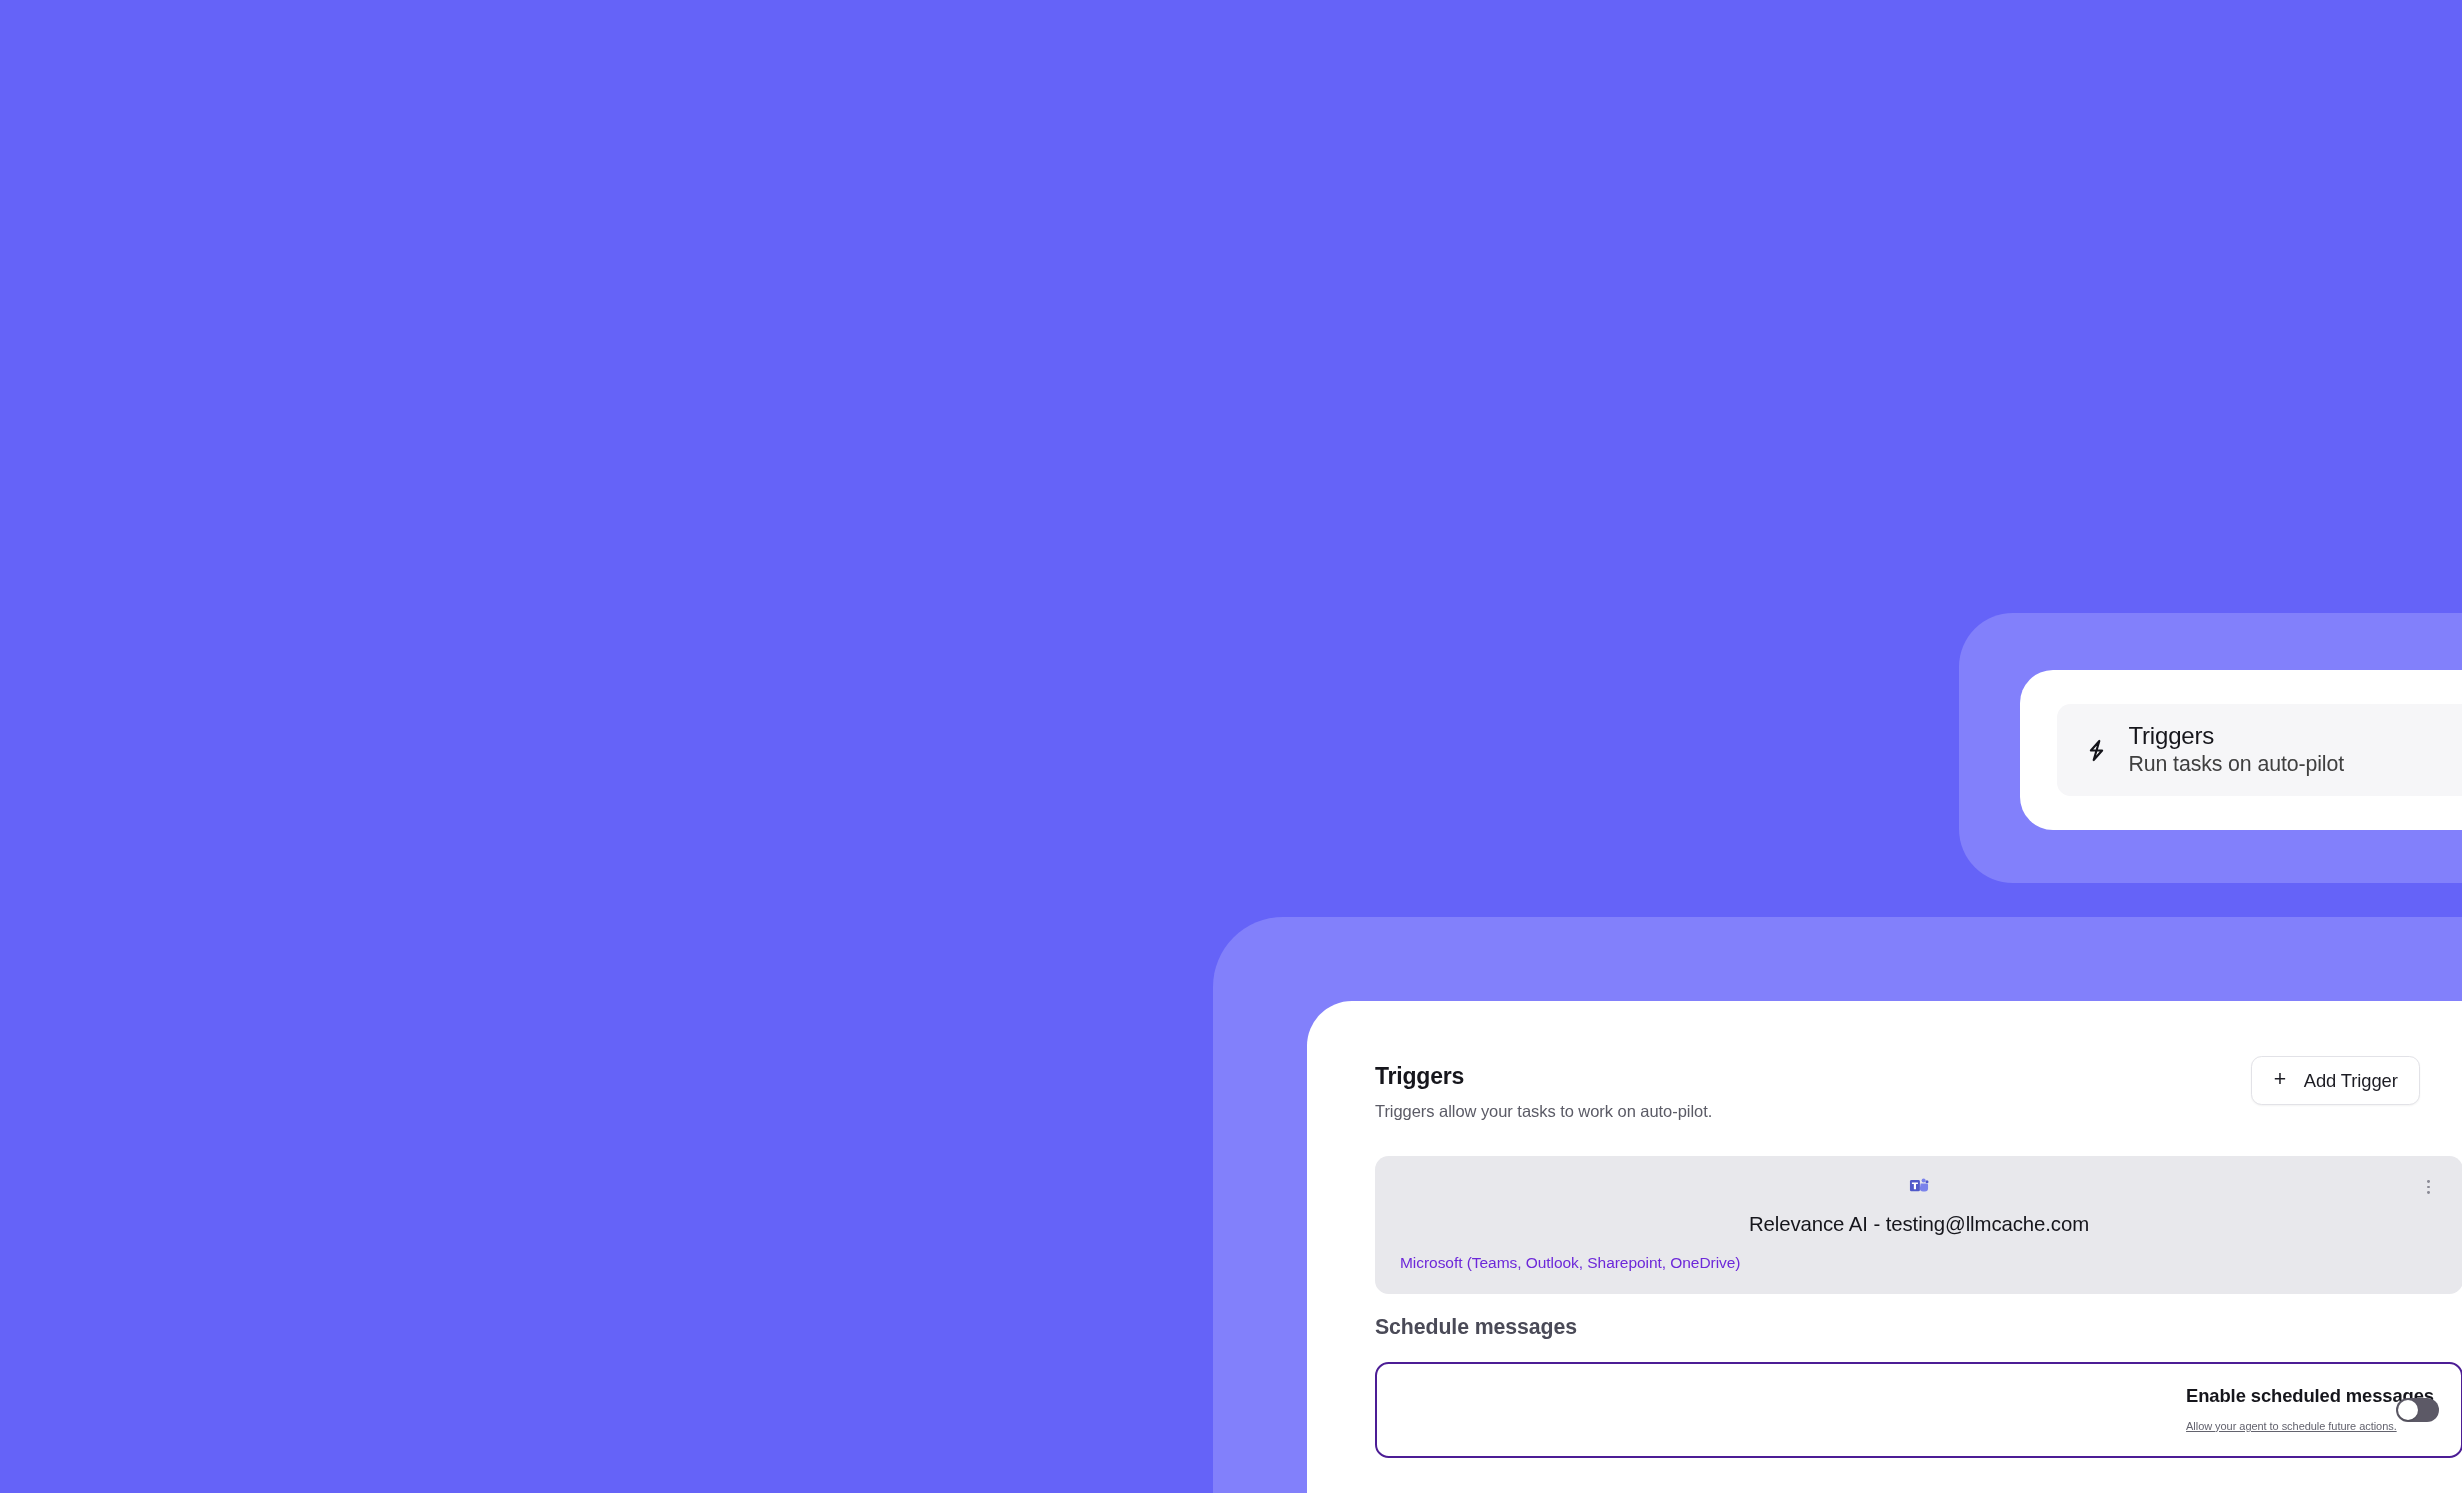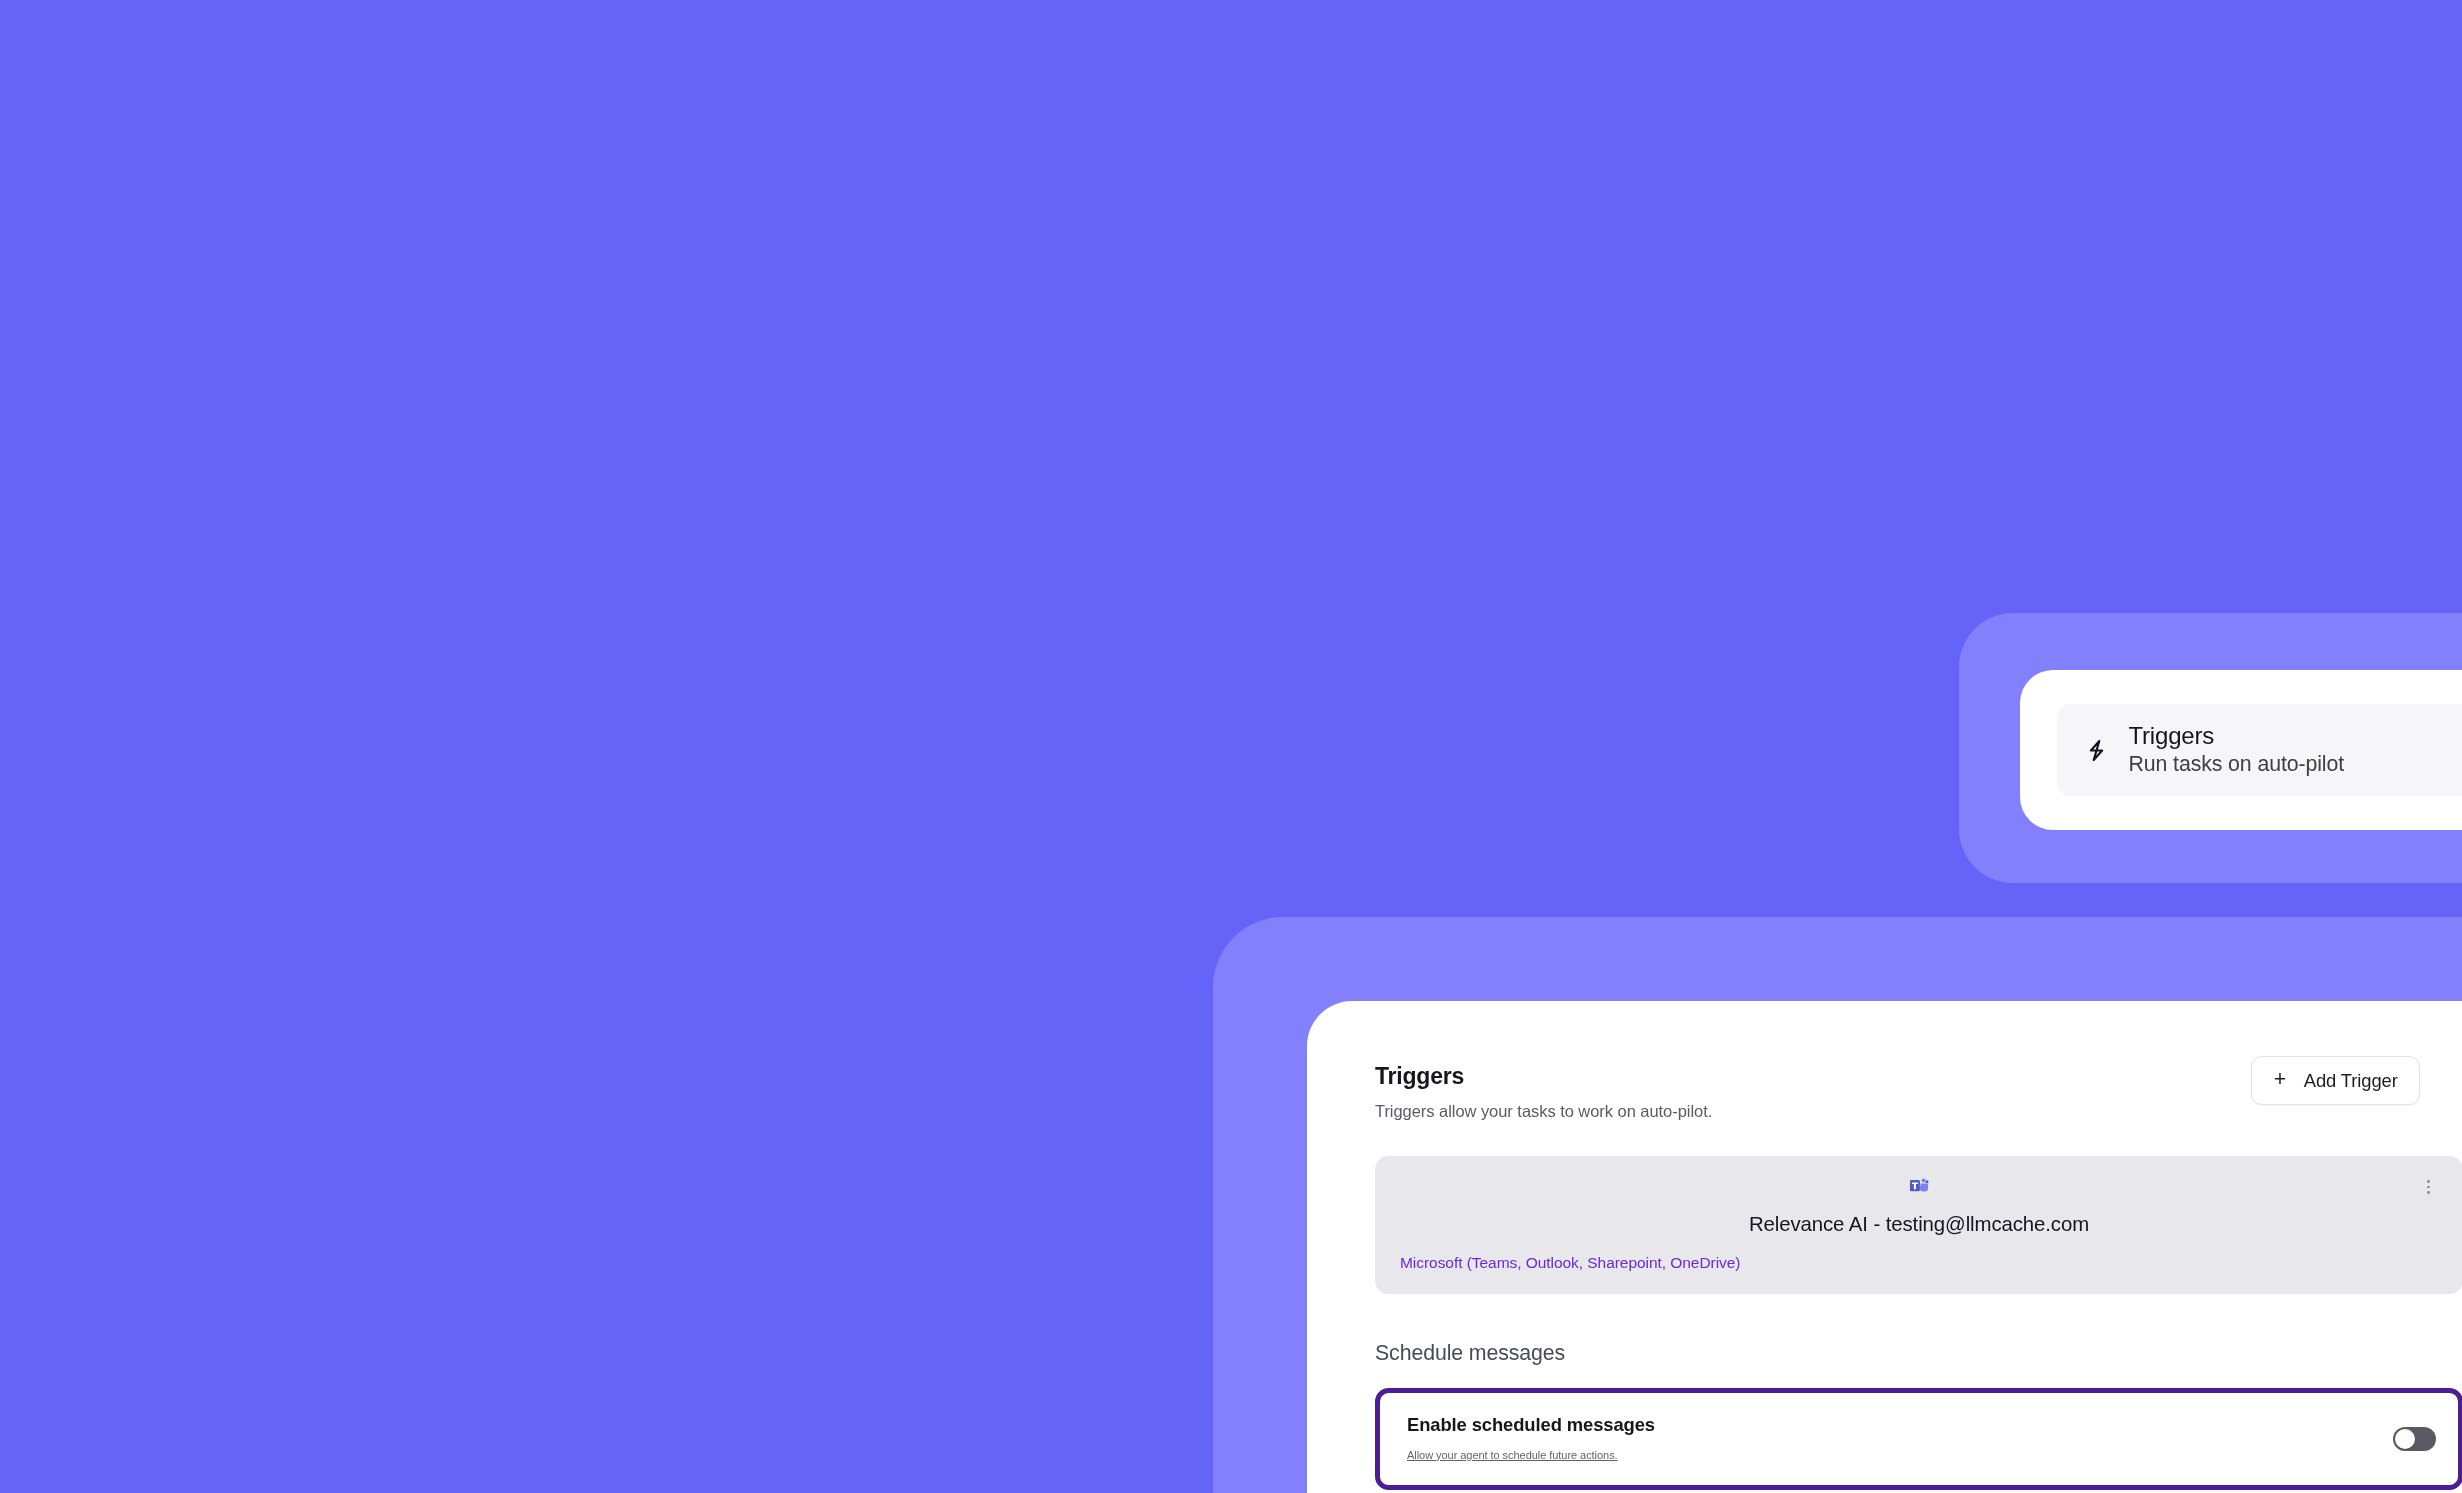--- a/index.html
+++ b/index.html
@@ -229,37 +229,38 @@
     display: block;
     width: 2.9px;
     height: 2.9px;
     border-radius: 50%;
     background: #8A8A95;
   }
 
   
 
   .sched-title {
-    margin-top: 47px;
+    margin-top: 21px;
     font-size: 21.3px;
-    font-weight: 400;
+    font-weight: 700;
     color: #4A4A57;
     letter-spacing: -0.1px;
     line-height: 1.2;
   }
 
   .sched-card {
     margin-top: 21.3px;
-    border: 5px solid #4c1d95;
+    border: 2px solid #4c1d95;
     border-radius: 13.6px;
     padding: 21.3px 27px 23px 27px;
     display: flex;
     align-items: flex-start;
     position: relative;
     min-height: 80px;
+    justify-content: flex-end;
   }
 
   .sched-texts { display: flex; flex-direction: column; }
 
   .sched-label {
     font-size: 18.4px;
     font-weight: 600;
     color: #16161C;
     letter-spacing: -0.1px;
     line-height: 1.2;

